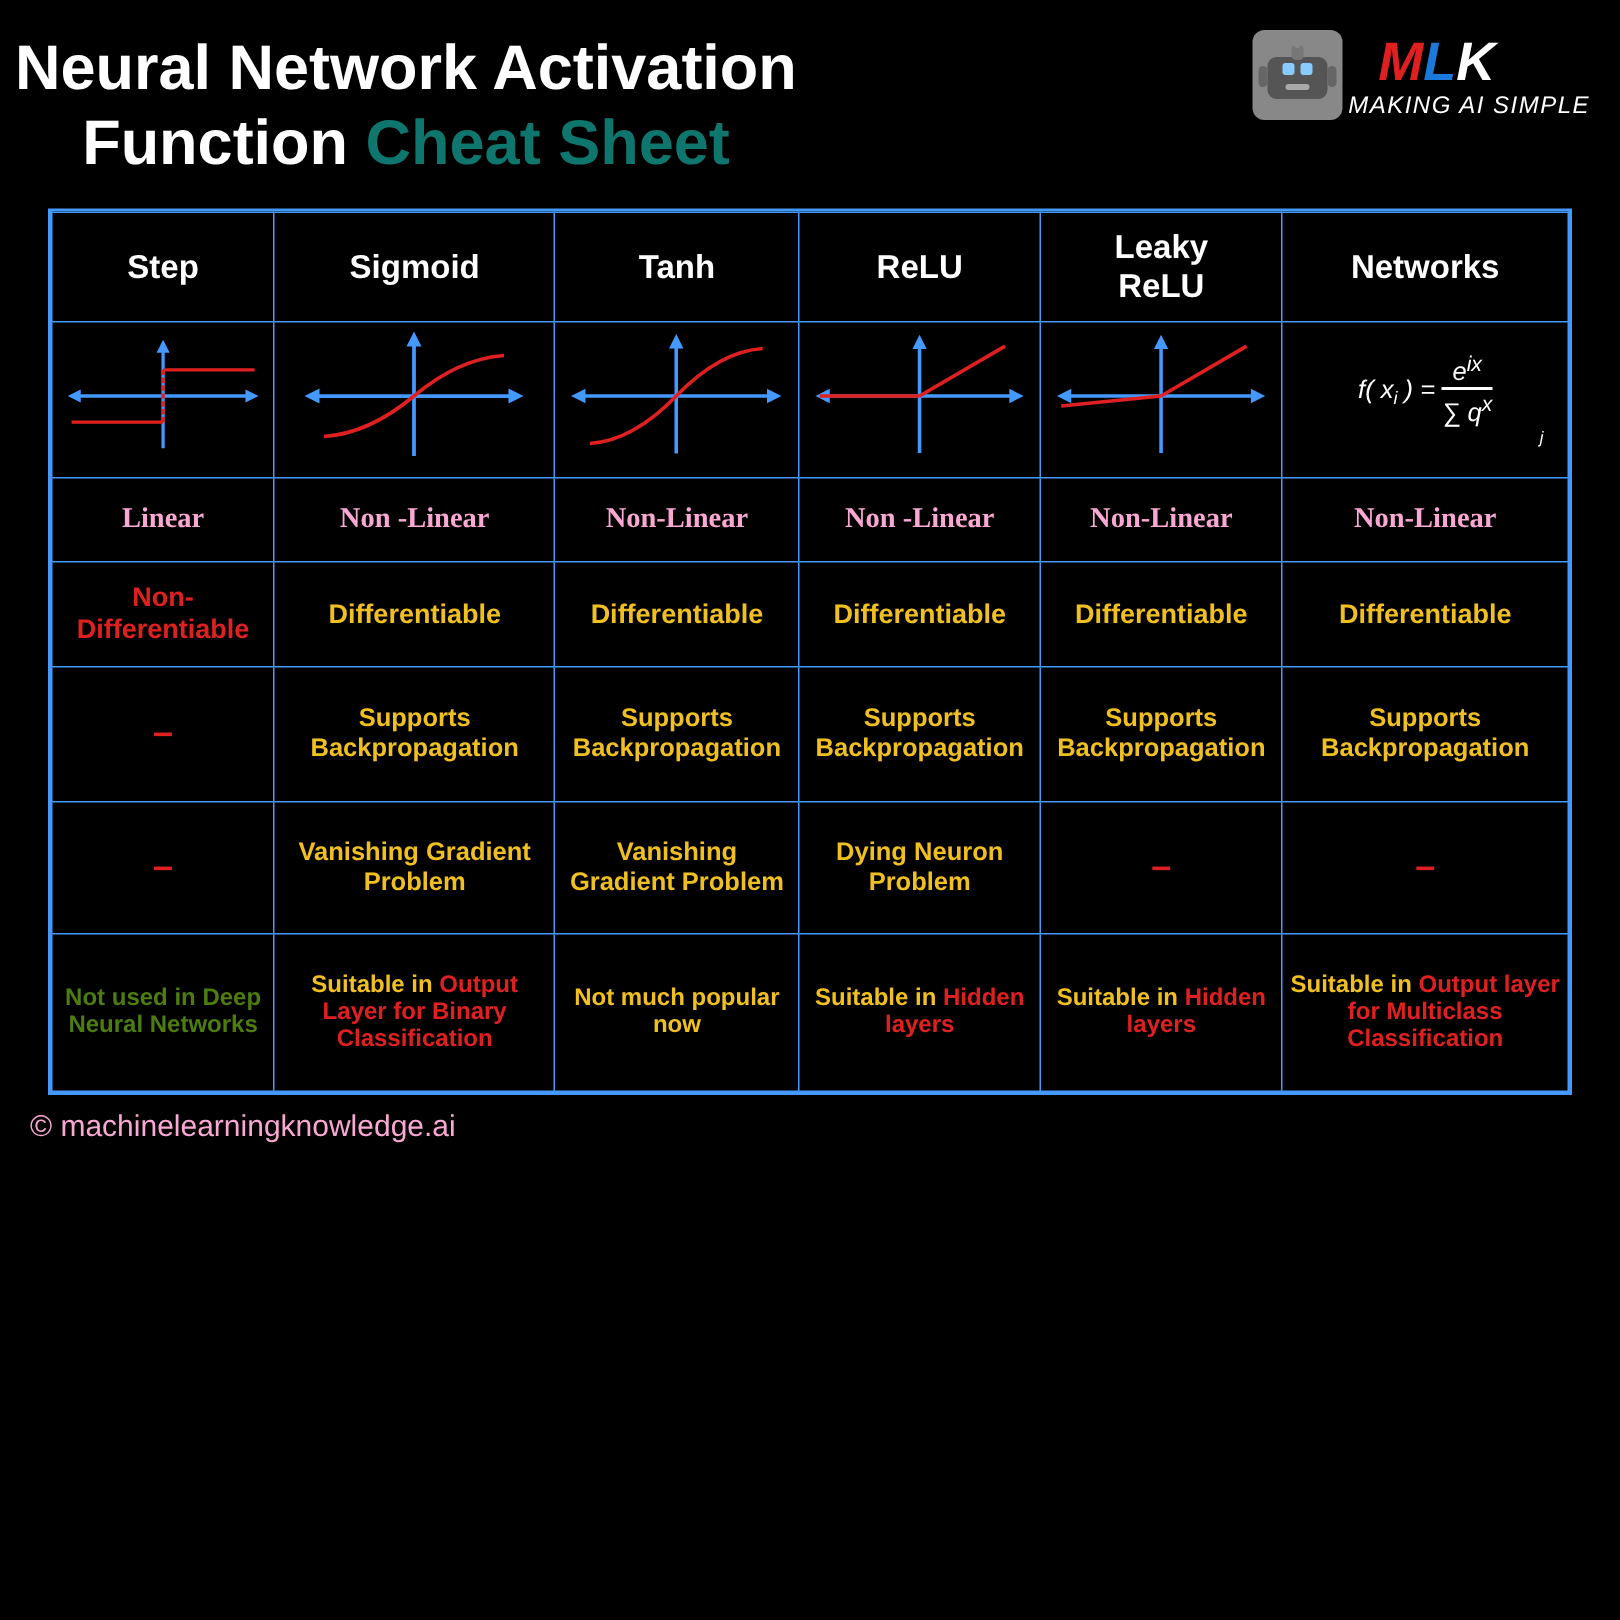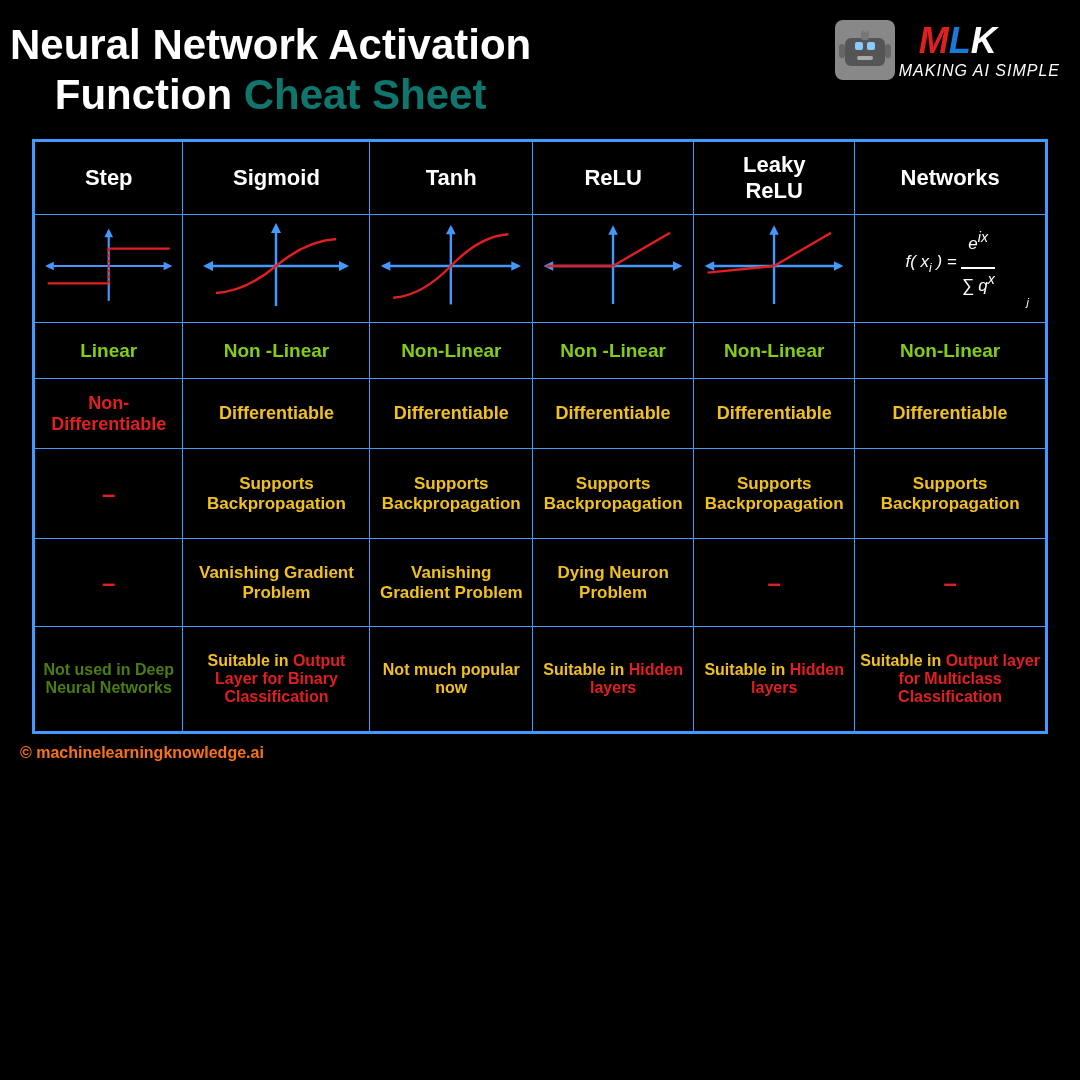--- a/index.html
+++ b/index.html
@@ -94,23 +94,24 @@
       font-weight: bold;
       padding: 10px 4px;
     }
     .row-graph td {
       height: 100px;
       padding: 4px;
     }
     .row-linearity td {
       font-size: 19px;
       font-weight: bold;
-      color: #84cc16;
+      color: #f9a8d4;
       padding: 10px 4px;
       height: 56px;
+      font-family: Liberation Serif, serif;
     }
     .row-diff td {
       font-size: 18px;
       font-weight: bold;
       color: #f0c020;
       padding: 8px 4px;
       height: 70px;
     }
     .row-diff td.red-text { color: #e02020; }
     .row-backprop td {
@@ -130,25 +131,24 @@
     .row-usecases td {
       font-size: 16px;
       font-weight: bold;
       color: #f0c020;
       padding: 6px 4px;
       height: 105px;
     }
     .row-usecases td.white-text { color: #4d7c0f; }
     .footer {
       margin-top: 10px;
-      color: #f97316;
-      font-size: 16px;
+      color: #f9a8d4;
+      font-size: 20px;
       align-self: flex-start;
       padding-left: 10px;
-      font-weight: bold;
     }
     
     .graph-svg {
       width: 100%;
       height: 90px;
     }
     .dash { color: #e02020; font-size: 24px; font-weight: bold; }
   </style>
 </head>
 <body>
@@ -261,21 +261,21 @@
 
               <line x1="10" y1="52" x2="80" y2="45" stroke="#e02020" stroke-width="2.5"></line>
               <line x1="80" y1="45" x2="140" y2="10" stroke="#e02020" stroke-width="2.5"></line>
             </svg>
           </td>
 
           <td>
             <div style="color:white;font-size:17px;font-style:italic;text-align:center;padding:10px 2px;">
               <span style="font-style:italic;">f( x</span><sub style="font-size:12px;">i</sub><span style="font-style:italic;"> ) = </span>
               <span style="display:inline-block;vertical-align:middle;text-align:center;">
-                <span style="display:block;border-bottom:2px solid white;padding-bottom:14px;font-style:italic;">e<sup>ix</sup></span>
+                <span style="display:block;border-bottom:2px solid white;padding-bottom:0;font-style:italic;">e<sup>ix</sup></span>
                 <span style="display:block;padding-top:2px;font-style:italic;">∑ q<sup>x</sup></span>
               </span>
               <span style="font-size:11px;display:block;text-align:right;margin-right:10px;">j</span>
             </div>
           </td>
         </tr>
 
         <tr class="row-linearity">
           <td>Linear</td>
           <td>Non -Linear</td>

